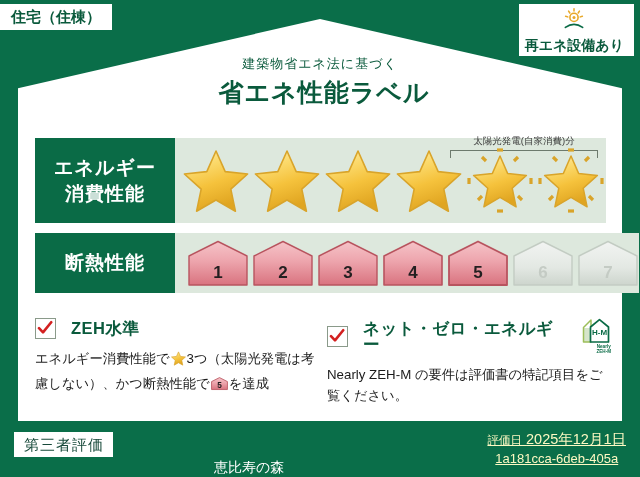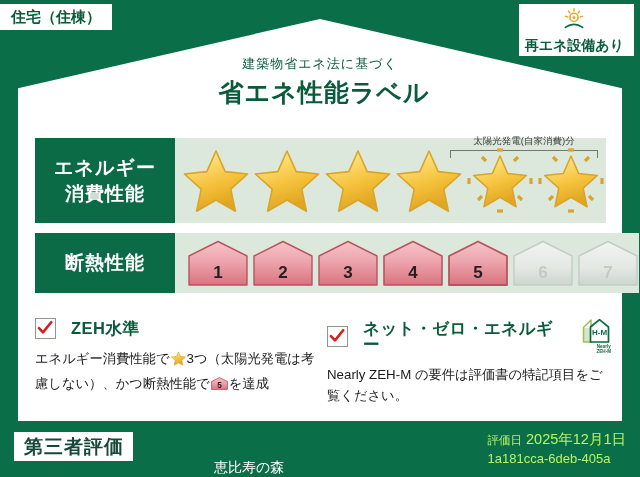--- a/index.html
+++ b/index.html
@@ -106,27 +106,27 @@
   .zehm-logo{display:inline-flex;align-items:flex-end;gap:1px;margin-left:4px;vertical-align:-5px;flex-direction:column;}
   .zehm-logo .cap{font-size:4.6px;font-weight:bold;color:#0a6b46;line-height:1.05;text-align:center;}
 
   
   .footer{position:absolute;left:0;right:0;bottom:0;height:56px;}
   .bels{
     position:absolute;left:14px;top:11px;
     background:#ffffff;padding:5px 9px 5px 10px;
     display:flex;align-items:center;gap:8px;
   }
-  .bels .jp{font-size:19px;font-weight:bold;color:#17493a;letter-spacing:1px;line-height:1;}
+  .bels .jp{font-size:15px;font-weight:normal;color:#17493a;letter-spacing:1px;line-height:1;}
   .bels .bels-mark{font-size:22px;font-weight:bold;color:#0f8a3c;letter-spacing:0.5px;line-height:1;}
   .bldgname{
     position:absolute;left:214px;top:39px;
     font-size:14px;color:#ffffff;line-height:1;white-space:nowrap;
   }
-  .foot-right{position:absolute;right:14px;top:10px;text-align:left;color:#bef264;}
+  .foot-right{position:absolute;right:14px;top:10px;text-align:center;color:#fef9c3;text-decoration:underline;}
   .foot-right .date{font-size:14.5px;line-height:1.2;white-space:nowrap;}
   .foot-right .date .lbl{font-size:11.5px;}
   .foot-right .code{font-size:13px;line-height:1.3;margin-top:3px;white-space:nowrap;}
 </style>
 </head>
 <body>
 
 <div class="label-root">
 
   <svg width="0" height="0" style="position:absolute">

